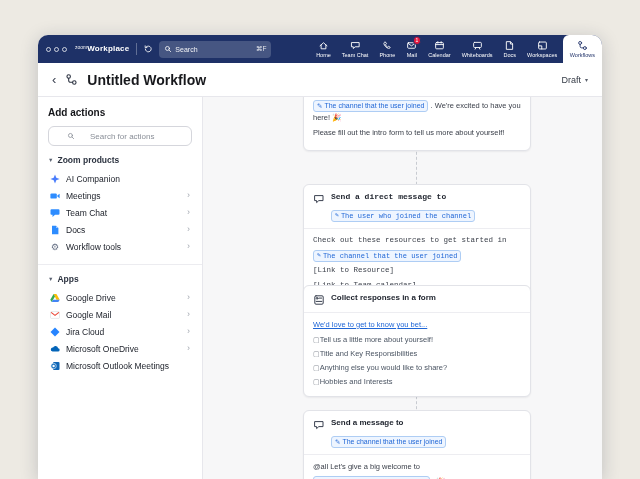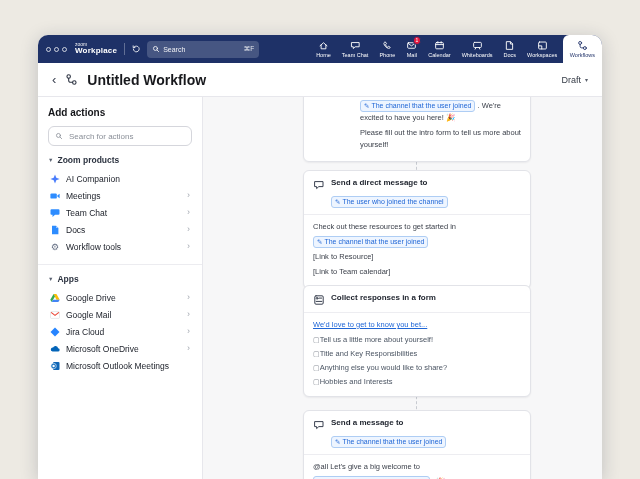--- a/index.html
+++ b/index.html
@@ -8,21 +8,21 @@
 
   .window { position:absolute; left:38px; top:35px; width:564px; height:444px;
     border-radius:10px 10px 0 0; overflow:hidden; background:#fff;
     box-shadow:0 3px 18px rgba(30,40,70,.22); display:flex; flex-direction:column; }
 
   
   .topnav { flex:0 0 28px; background:#1e3167; display:flex; align-items:stretch; padding-left:8px; color:#fff; }
   .nav-left { display:flex; align-items:center; }
   .traffic { display:flex; gap:3px; margin-right:8px; }
   .tl { width:5px; height:5px; border-radius:50%; border:1px solid rgba(255,255,255,.75); }
-  .logo { display:flex; flex-direction:column; line-height:1.1; margin-right:7px; }
+  .logo { display:flex; flex-direction:row; line-height:1.1; margin-right:7px; }
   .logo-zoom { font-size:5px; opacity:.95; }
   .logo-wp { font-size:8px; font-weight:700; letter-spacing:.2px; }
   .vdiv { width:1px; height:12px; background:rgba(255,255,255,.3); margin:0 6px 0 0; align-self:center; }
   .history { display:flex; align-items:center; margin-right:6px; }
   .search-pill { width:112px; height:17px; background:rgba(255,255,255,.18); border-radius:4px;
     display:flex; align-items:center; gap:3px; padding:0 5px; align-self:center; }
   .search-pill svg { flex:0 0 auto; }
   .search-pill input { flex:1; min-width:0; background:transparent; border:0; outline:0; color:#fff; font-size:7px; font-family:inherit; }
   .search-pill input::placeholder { color:rgba(255,255,255,.92); }
   .shortcut { font-size:6.5px; opacity:.85; }
@@ -41,21 +41,21 @@
   .wf-head-icon svg { width:13px; height:13px; display:block; }
   .title { font-size:14px; font-weight:700; color:#17181c; }
   .draft { margin-left:auto; display:flex; align-items:center; gap:4px; font-size:9px; color:#353b46; cursor:pointer; }
   .draft .caret { font-size:6px; color:#5b616c; }
 
   
   .main { flex:1; display:flex; min-height:0; }
 
   .sidebar { flex:0 0 165px; background:#fff; border-right:1px solid #e7e7ec; padding:10px 10px; overflow:hidden; }
   .sb-title { font-size:10px; font-weight:700; color:#141519; margin-bottom:8px; }
-  .sb-search { display:flex; align-items:center; gap:6px; border:1px solid #d5d6dc; border-radius:6px; height:20px; padding:0 6px; margin-bottom:9px; color:#8a8f98; }
+  .sb-search { display:flex; align-items:center; gap:15px; border:1px solid #d5d6dc; border-radius:6px; height:20px; padding:0 18px; margin-bottom:9px; color:#8a8f98; }
   .sb-search input { border:0; outline:0; flex:1; min-width:0; font-size:8px; color:#333; font-family:inherit; }
   .sb-search input::placeholder { color:#8a8f98; }
   .section-head { display:flex; align-items:center; gap:4px; font-size:8.5px; font-weight:700; color:#2c3340; margin:9px 0 5px; cursor:pointer; }
   .section-head .caret { font-size:5.5px; color:#596070; }
   .sb-sep { border-top:1px solid #ececf0; margin:9px -10px 0; }
   .sb-item { display:flex; align-items:center; gap:6px; height:17px; font-size:8.5px; color:#20242d; border-radius:4px; padding:0 2px; cursor:pointer; }
   .sb-item svg { width:10px; height:10px; flex:0 0 auto; }
   .gear-glyph { font-size:9px; color:#667085; width:10px; text-align:center; line-height:10px; }
   .sb-item .chev { margin-left:auto; color:#a2a7b0; font-size:9px; line-height:1; }
 
@@ -70,23 +70,23 @@
   .card-divider { border-top:1px solid #ededf1; }
   .card-body { padding:6px 9px 8px; font-size:7.5px; color:#3a3f49; line-height:1.55; }
   .card-body p { margin:0 0 3px; }
   .chip { display:inline-flex; align-items:center; gap:2px; background:#eef5ff; border:1px solid #aecdf4;
     color:#1f66d6; border-radius:3px; padding:0 3px; font-size:7px; line-height:10px; white-space:nowrap; cursor:pointer; }
   .chip .pencil { font-size:6.5px; line-height:1; }
   .form-link { color:#1f66d6; text-decoration:underline; cursor:pointer; }
   .check-row { display:flex; align-items:flex-start; margin-top:2.5px; color:#4b5563; }
   .check-glyph { font-size:7px; color:#8a8f98; line-height:11px; }
 
-  .card-intro { top:-22px;padding-left:47px; }
+  .card-intro { top:-22px; }
   .card-intro .card-body { padding-top:24px; }
-  .card-dm { top:73px; }
+  .card-dm { top:87px;font-family:Liberation Mono, monospace; }
   .card-form { top:188px; }
   .card-msg { top:313px; }
 </style>
 </head>
 <body>
 
 <div class="window">
 
   <div class="topnav">
     <div class="nav-left">

